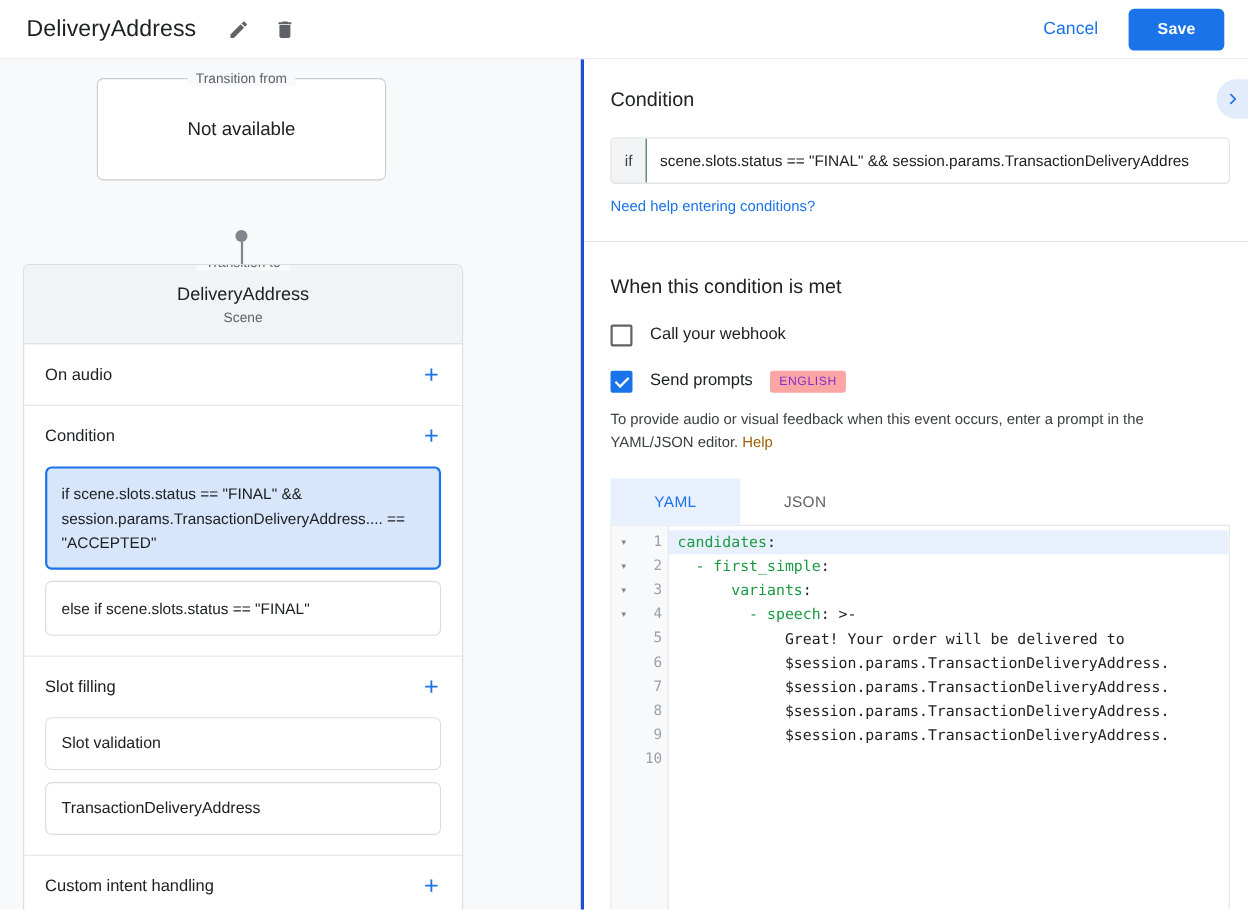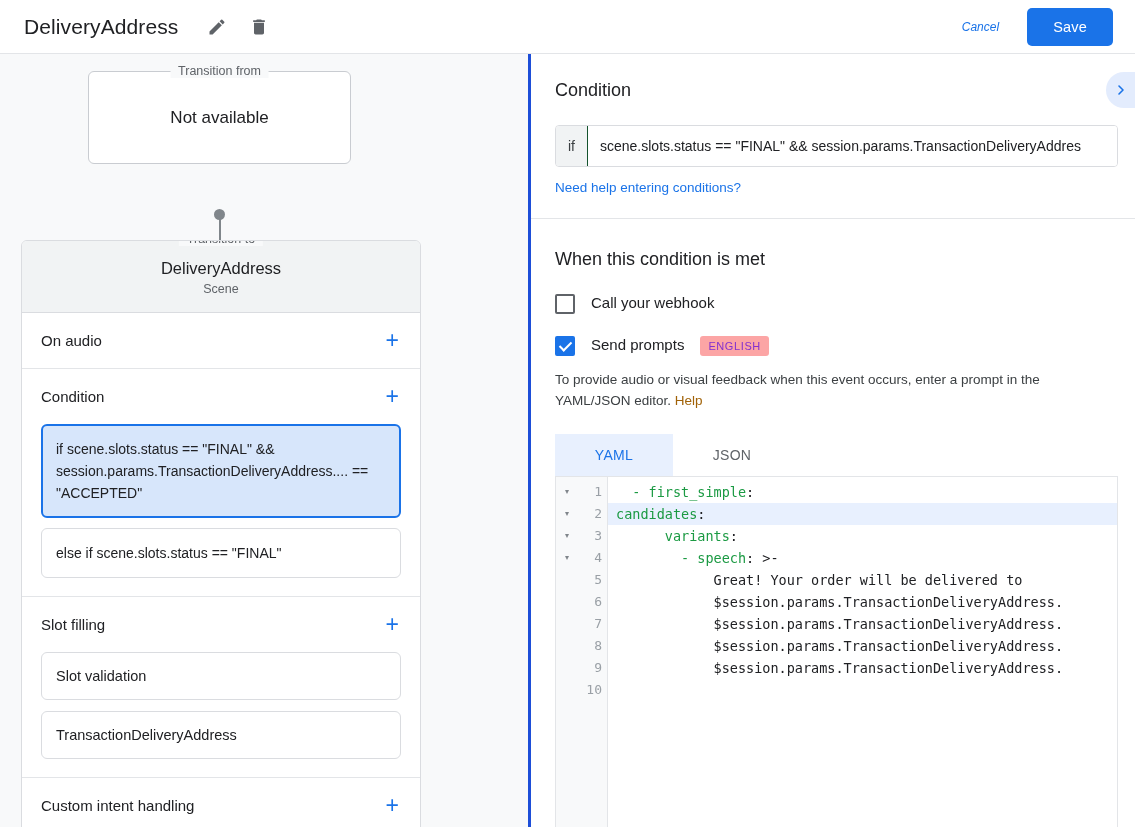--- a/index.html
+++ b/index.html
@@ -32,35 +32,34 @@
     display: flex; align-items: center; justify-content: center;
     border-radius: 50%;
     cursor: pointer;
     color: #5f6368;
   }
   .icon-btn svg { display: block; }
   .topbar-icons { display: flex; align-items: center; gap: 12px; margin-left: 24px; }
   .topbar-right { margin-left: auto; display: flex; align-items: center; gap: 14px; }
   .btn-text {
     color: #1a73e8;
-    font-size: 12px;
+    font-size: 16px;
     font-weight: 500;
     padding: 9px 14px;
     border-radius: 4px;
     background: transparent;
     border: none;
     cursor: pointer;
     font-family: inherit;
-    font-style: italic;
   }
   .btn-primary {
     background: #1a73e8;
     color: #fff;
     font-size: 14.5px;
-    font-weight: 400;
+    font-weight: 700;
     border: none;
     border-radius: 5px;
     padding: 11px 26px;
     cursor: pointer;
     font-family: inherit;
     letter-spacing: .2px;
   }
 
   
   .body-split { display: flex; height: 773px; }
@@ -514,22 +513,22 @@
             <div class="num-cell">3</div>
             <div class="num-cell">4</div>
             <div class="num-cell">5</div>
             <div class="num-cell">6</div>
             <div class="num-cell">7</div>
             <div class="num-cell">8</div>
             <div class="num-cell">9</div>
             <div class="num-cell">10</div>
           </div>
         <div class="code-area">
+            <div class="code-line hl"><span class="k">candidates</span><span class="p">:</span></div>
             <div class="code-line"><span class="k">  - first_simple</span><span class="p">:</span></div>
-            <div class="code-line hl"><span class="k">candidates</span><span class="p">:</span></div>
             <div class="code-line"><span class="k">      variants</span><span class="p">:</span></div>
             <div class="code-line"><span class="k">        - speech</span><span class="p">: &gt;-</span></div>
             <div class="code-line"><span class="p">            Great! Your order will be delivered to</span></div>
             <div class="code-line"><span class="p">            $session.params.TransactionDeliveryAddress.</span></div>
             <div class="code-line"><span class="p">            $session.params.TransactionDeliveryAddress.</span></div>
             <div class="code-line"><span class="p">            $session.params.TransactionDeliveryAddress.</span></div>
             <div class="code-line"><span class="p">            $session.params.TransactionDeliveryAddress.</span></div>
             <div class="code-line"><span class="p"></span></div>
           </div>
       </div>

